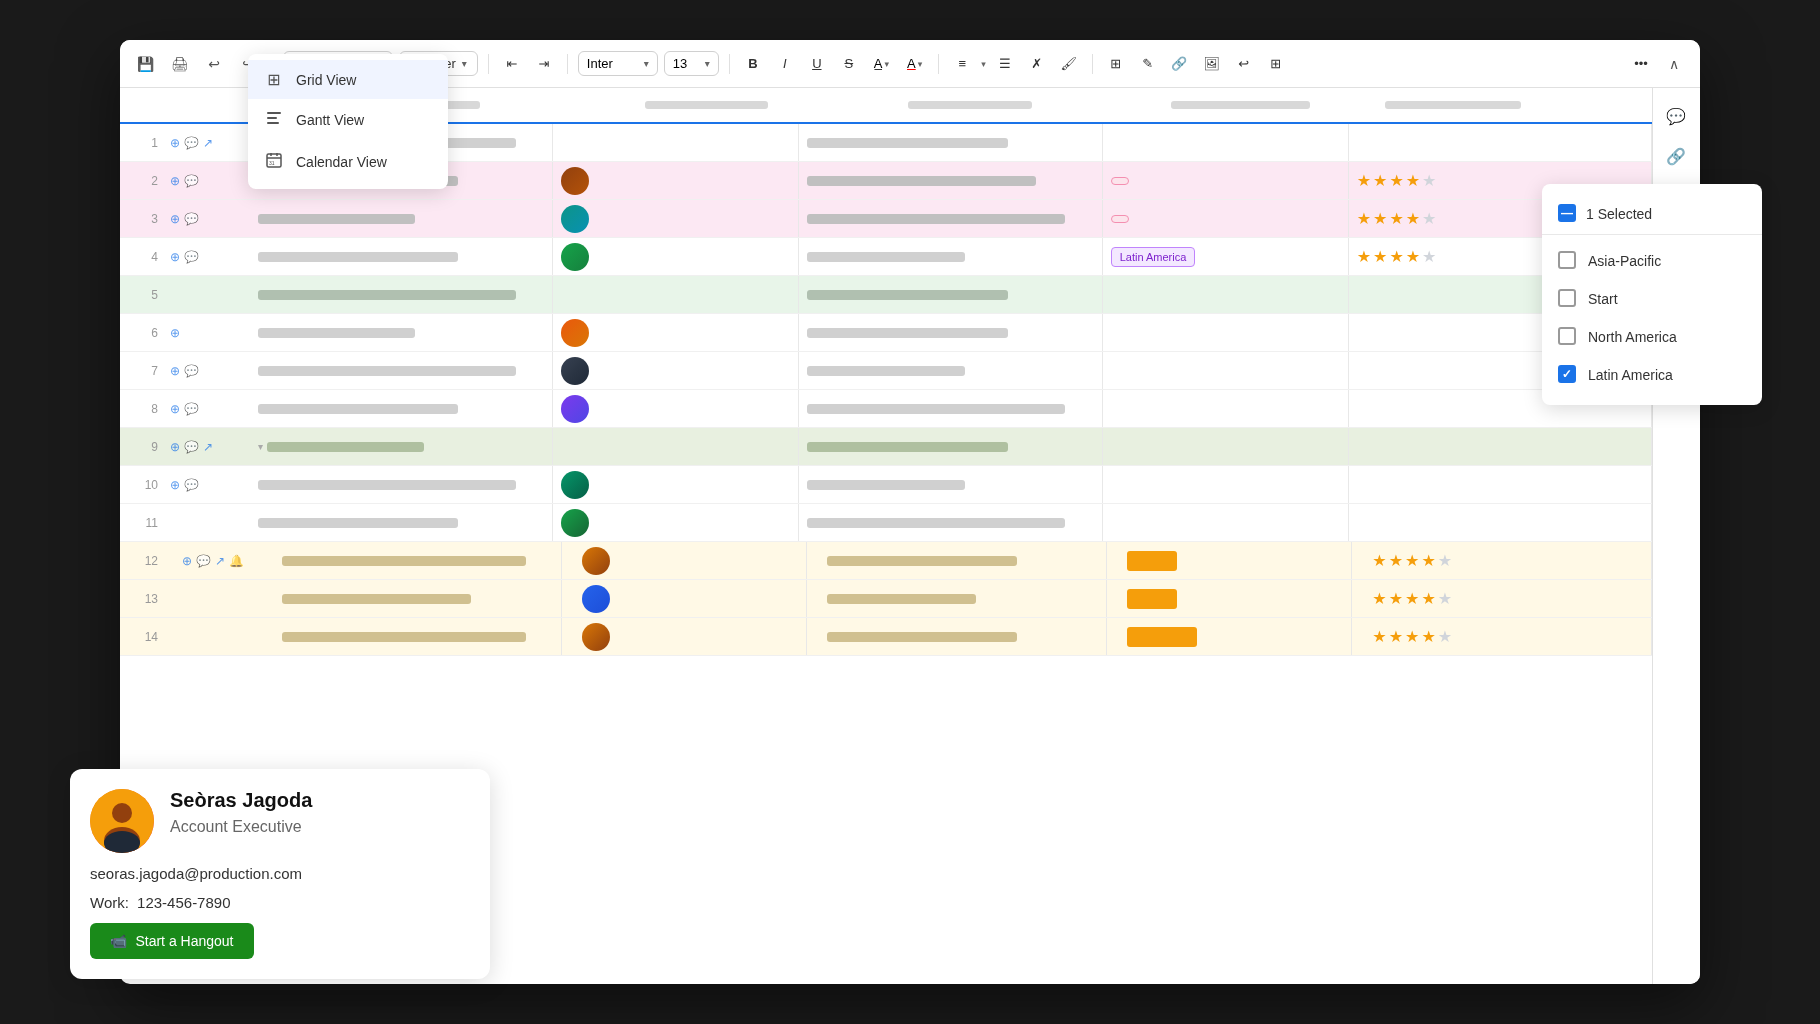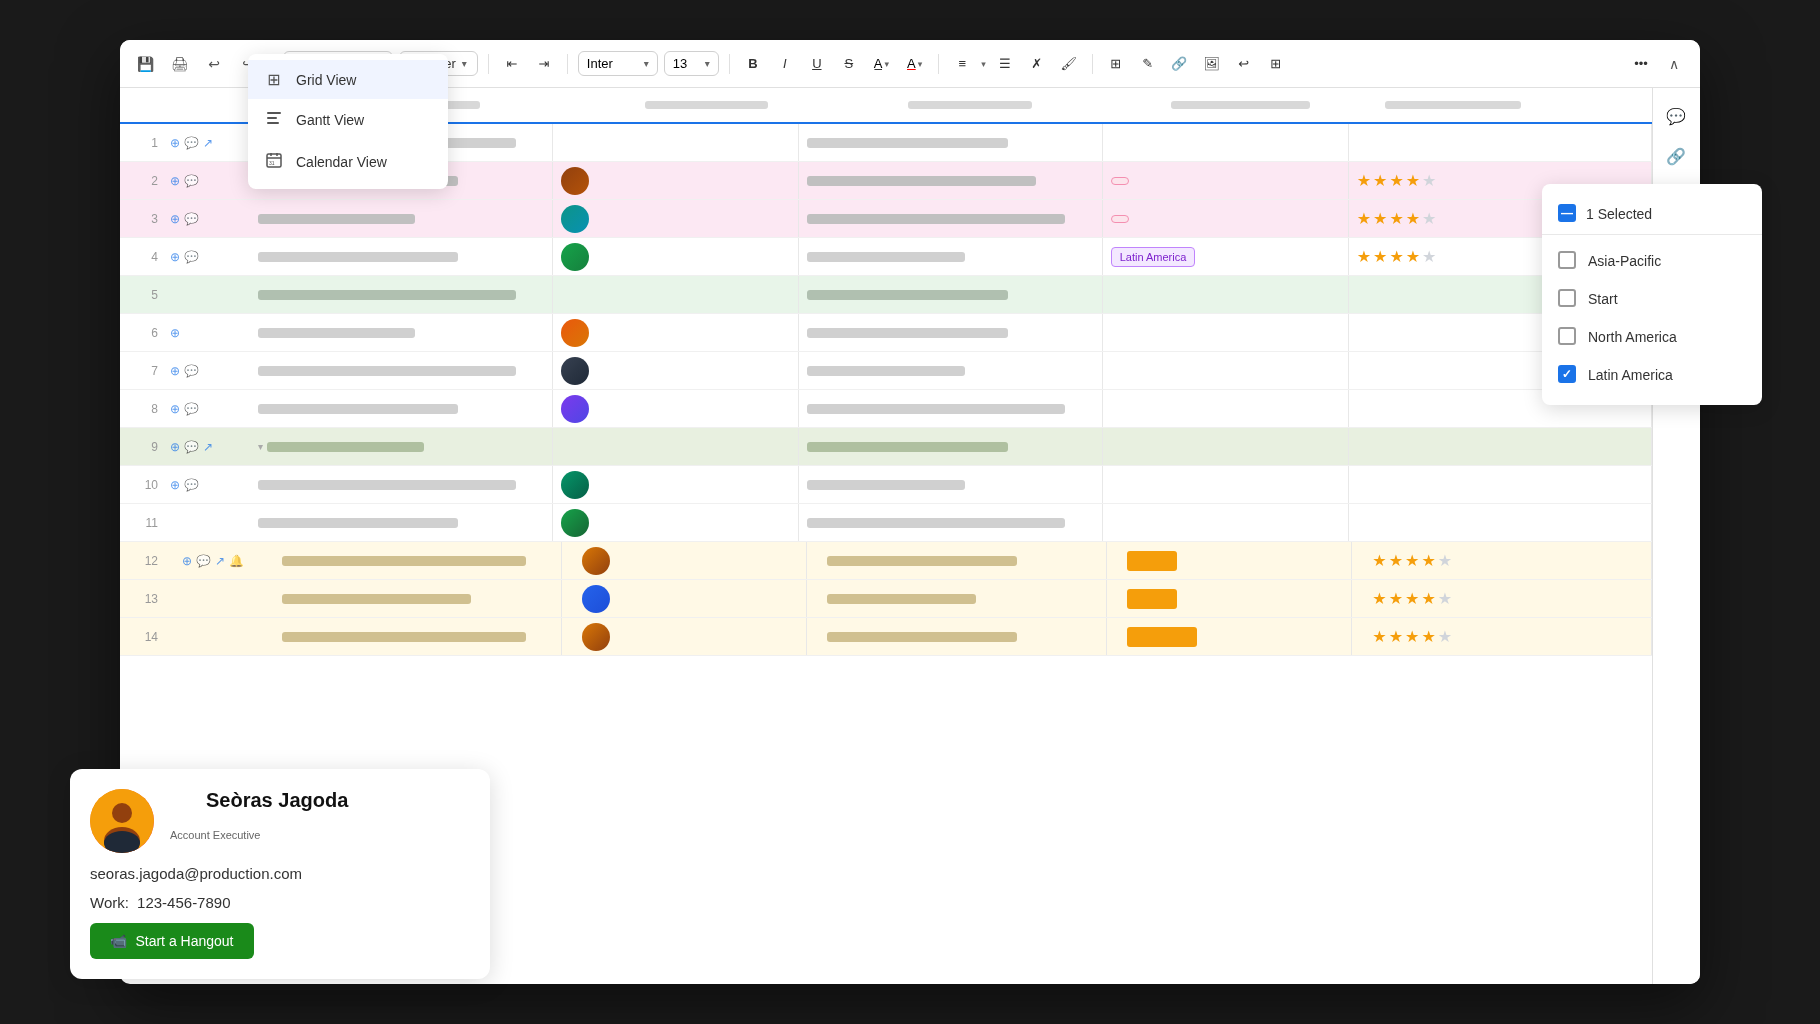--- a/index.html
+++ b/index.html
@@ -388,22 +388,22 @@
       border-radius: 50%;
       background: linear-gradient(135deg, #f59e0b, #ef4444);
       flex-shrink: 0;
       display: flex;
       align-items: center;
       justify-content: center;
       overflow: hidden;
     }
 
     .contact-info { flex: 1; }
-    .contact-name { font-size: 20px; font-weight: 600; color: #111; margin-left: 36px; }
-    .contact-title { font-size: 11px; color: #666; margin-top: 17px; }
+    .contact-name { font-size: 20px; font-weight: 600; color: #111; }
+    .contact-title { font-size: 16px; color: #666; margin-top: 6px; }
     .contact-detail { font-size: 15px; color: #333; }
 
     .hangout-btn {
       display: flex;
       align-items: center;
       gap: 8px;
       padding: 10px 20px;
       background: #1a8a1a;
       color: white;
       border: none;

